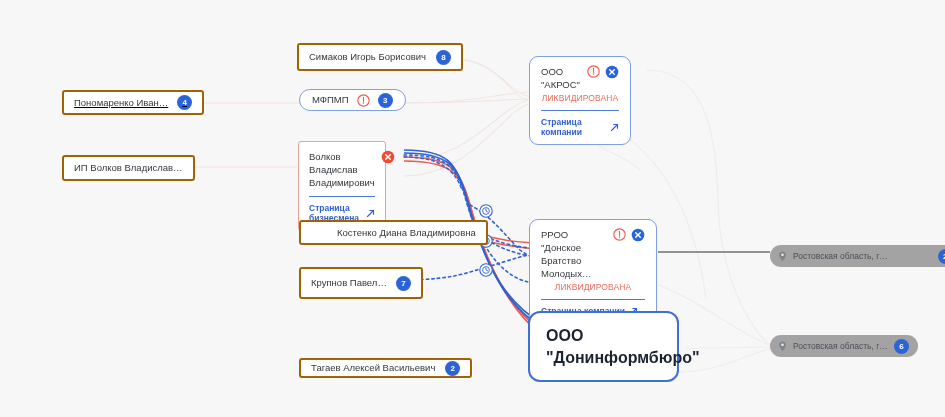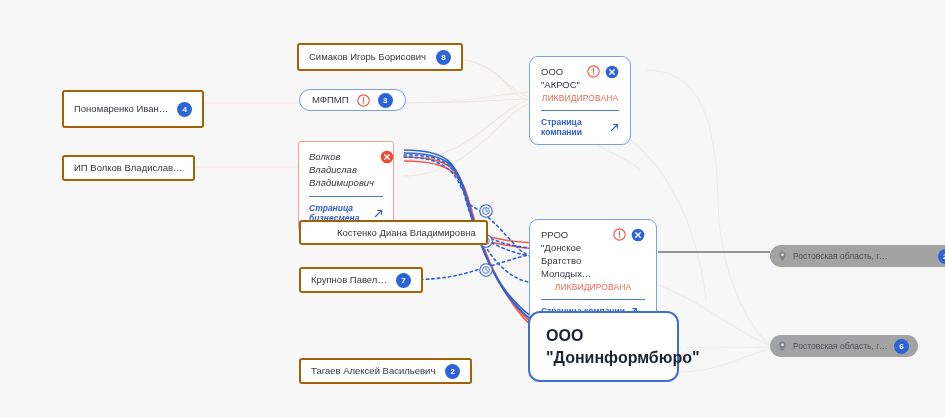--- a/index.html
+++ b/index.html
@@ -154,42 +154,42 @@
         <path d="M0,-2 L0,0 L1.6,0.9" stroke="#2f62d4" stroke-width="0.9" fill="none" stroke-linecap="round"></path>
       </g>
     </g>
   </svg>
 
   <div class="node person" style="left:297px;top:43px;height:28px;">
     <span class="node-label">Симаков Игорь Борисович</span>
     <span class="badge" style="margin-left:10px;">8</span>
   </div>
 
-  <div class="node person" style="left:62px;top:90px;height:38px;">
+  <div class="node person" style="left:62px;top:90px;height:25px;text-decoration:underline;">
     <span class="node-label">Пономаренко Иван…</span>
     <span class="badge" style="margin-left:9px;">4</span>
   </div>
 
   <div class="node pill" style="left:299px;top:89px;height:22px;">
     <span class="node-label">МФПМП</span>
     <span class="ico">
       <svg width="13" height="13" viewBox="0 0 16 16">
         <circle cx="8" cy="8" r="7" fill="none" stroke="#ef5b4a" stroke-width="1.4"></circle>
         <path d="M8,4.2 L8,9" stroke="#ef5b4a" stroke-width="1.4" stroke-linecap="round"></path>
         <circle cx="8" cy="11.2" r="0.9" fill="#ef5b4a"></circle>
       </svg>
     </span>
     <span class="badge">3</span>
   </div>
 
   <div class="node person" style="left:62px;top:155px;height:26px;">
     <span class="node-label">ИП Волков Владислав…</span>
   </div>
 
-  <div class="node personcard" style="left:298px;top:141px;width:96px;font-style:italic;">
+  <div class="node personcard" style="left:298px;top:141px;width:88px;">
     <div class="row1">
       <div class="title">Волков Владислав Владимирович</div>
       <span class="ico" style="margin-left:auto;">
         <svg width="14" height="14" viewBox="0 0 16 16">
           <circle cx="8" cy="8" r="7.2" fill="#ef4b35"></circle>
           <path d="M5.4,5.4 L10.6,10.6 M10.6,5.4 L5.4,10.6" stroke="#fff" stroke-width="1.6" stroke-linecap="round"></path>
         </svg>
       </span>
     </div>
     <div class="rule"></div>
@@ -201,26 +201,26 @@
           <path d="M5,2 L10,2 L10,7" fill="none" stroke="#2f5fd0" stroke-width="1.5" stroke-linecap="round" stroke-linejoin="round"></path>
         </svg>
       </span>
     </div>
   </div>
 
   <div class="node person" style="left:299px;top:220px;height:25px;padding-left:36px;">
     <span class="node-label">Костенко Диана Владимировна</span>
   </div>
 
-  <div class="node person" style="left:299px;top:267px;height:26px;">
+  <div class="node person" style="left:299px;top:267px;height:32px;">
     <span class="node-label">Крупнов Павел…</span>
     <span class="badge" style="margin-left:9px;">7</span>
   </div>
 
-  <div class="node person" style="left:299px;top:358px;height:26px;">
+  <div class="node person" style="left:299px;top:358px;height:20px;">
     <span class="node-label">Тагаев Алексей Васильевич</span>
     <span class="badge" style="margin-left:10px;">2</span>
   </div>
 
   <div class="node orgcard" style="left:529px;top:56px;width:102px;">
     <div class="row1">
       <div class="title">ООО "АКРОС"</div>
       <span class="ico">
         <svg width="13" height="13" viewBox="0 0 16 16">
           <circle cx="8" cy="8" r="7" fill="none" stroke="#ef5b4a" stroke-width="1.4"></circle>

